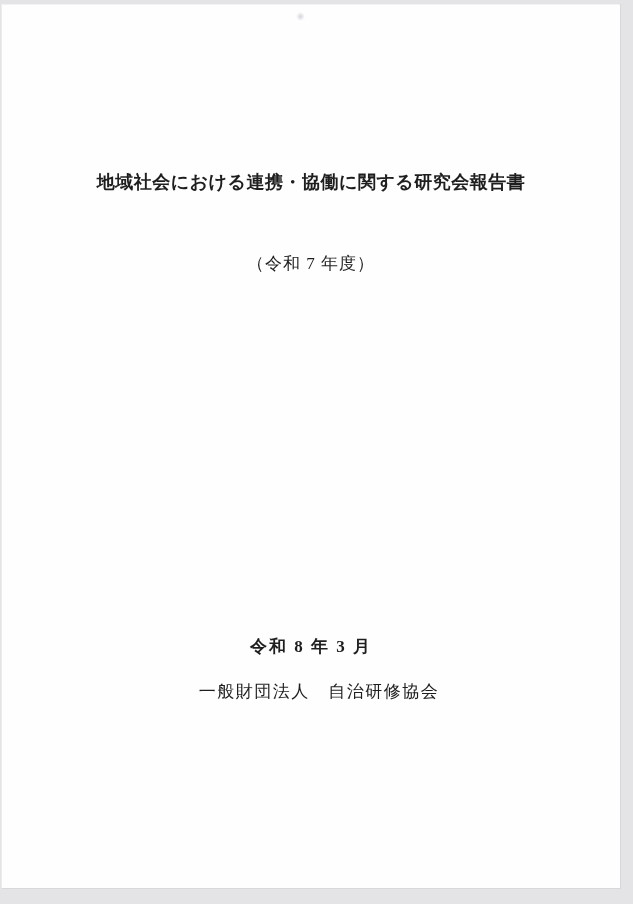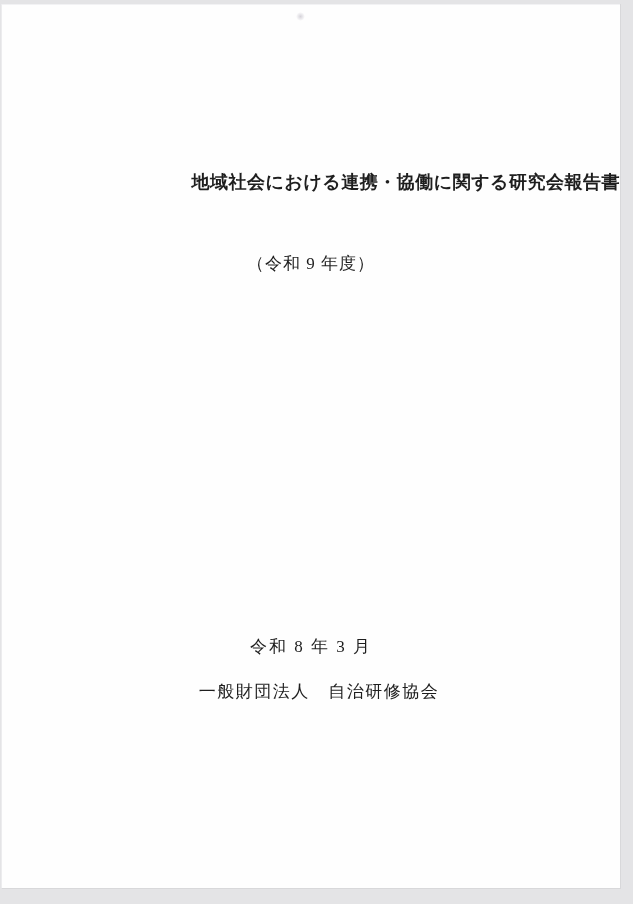--- a/index.html
+++ b/index.html
@@ -48,55 +48,54 @@
     width: 100%;
     text-align: center;
     color: var(--text);
     white-space: nowrap;
   }
   .report-title {
     top: 166px;
     font-size: 18px;
     font-weight: 600;
     letter-spacing: 0.5px;
-    text-align: right;
   }
   .report-subtitle {
     top: 213px;
     font-size: 15px;
     font-weight: 500;
     letter-spacing: 0.5px;
   }
   .fiscal-year {
     top: 248px;
     font-size: 17px;
     font-weight: 500;
     letter-spacing: 1px;
   }
   .publication-date {
     top: 631px;
     font-size: 17px;
-    font-weight: 400;
+    font-weight: 700;
     letter-spacing: 2px;
   }
   .publisher-name {
     top: 676px;
     font-size: 17px;
     font-weight: 500;
     letter-spacing: 1.5px;
     padding-left: 16px;
   }
 </style>
 </head>
 <body>
 
 <div class="document-page">
   <span class="scan-smudge"></span>
 
   <h1 class="line report-title">地域社会における連携・協働に関する研究会報告書</h1>
 
 
-  <div class="line fiscal-year">（令和 9 年度）</div>
+  <div class="line fiscal-year">（令和 7 年度）</div>
 
   <div class="line publication-date">令和 8 年 3 月</div>
 
   <div class="line publisher-name">一般財団法人　自治研修協会</div>
 </div>
 
 </body></html>

